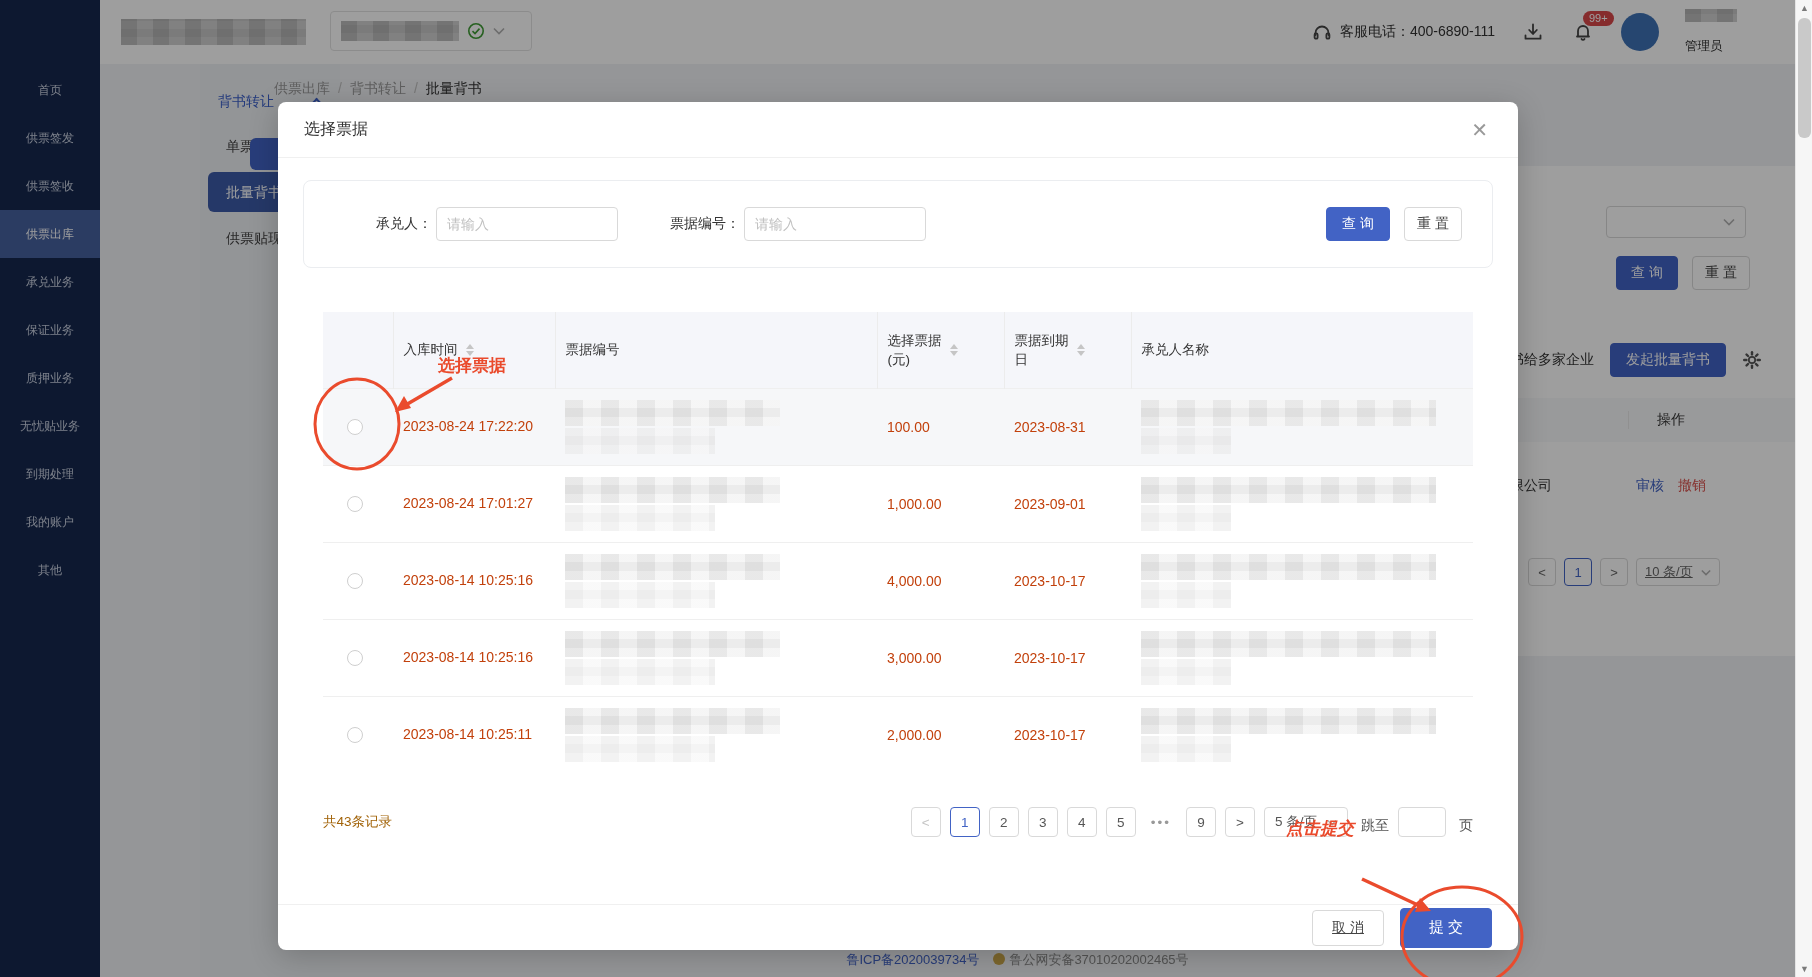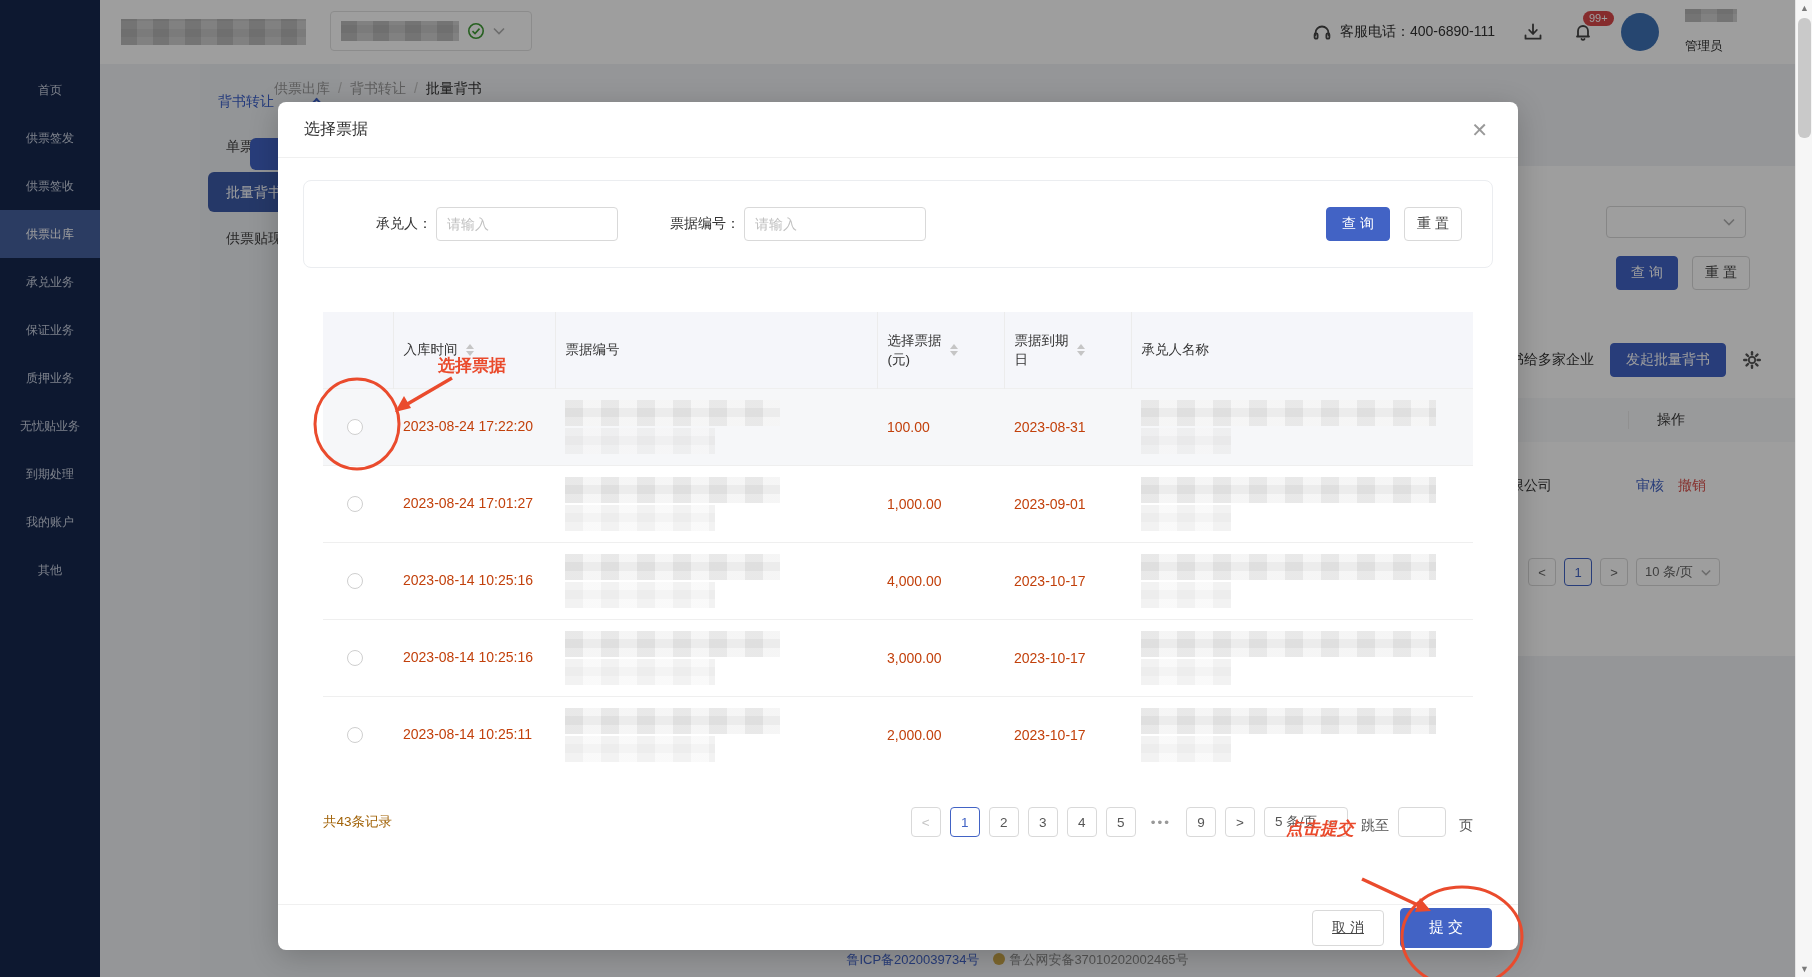--- a/index.html
+++ b/index.html
@@ -55,21 +55,21 @@
   .bg-toolbar .txt-btn { color:#333; font-size:14px; cursor:pointer; }
   .bg-table-head { position:absolute; left:660px; top:334px; width:1077px; height:44px; background:#f7f8fa; display:flex; align-items:center; }
   .bg-op-head { position:absolute; left:728px; color:#333; font-size:14px; border-left:1px solid #e8e8e8; padding-left:28px; }
   .bg-row { position:absolute; left:660px; top:402px; width:1077px; height:40px; display:flex; align-items:center; font-size:14px; }
   .bg-company { position:absolute; left:610px; color:#333; }
   .bg-audit { position:absolute; left:736px; color:#4263c5; cursor:pointer; }
   .bg-revoke { position:absolute; left:778px; color:#d9534f; cursor:pointer; }
   .bg-pg { position:absolute; left:1288px; top:494px; display:flex; align-items:center; gap:8px; }
   .pg-box { min-width:28px; height:28px; border:1px solid #d9d9d9; border-radius:4px; background:#fff; display:flex; align-items:center; justify-content:center; font-size:13px; color:#666; cursor:pointer; }
   .pg-box.pg-active { border-color:#4263c5; color:#4263c5; }
-  .bg-size-sel { padding:0 8px; display:flex; gap:8px; align-items:center; }
+  .bg-size-sel { padding:0 8px; display:flex; gap:8px; align-items:center;text-decoration:underline; }
   .site-footer { position:absolute; left:0; top:887px; width:1555px; text-align:center; font-size:13px; color:#888; }
   .site-footer a { color:#4263c5; text-decoration:none; cursor:pointer; }
   .shield-dot { display:inline-block; width:12px; height:12px; border-radius:50%; background:#caa64b; vertical-align:-1px; margin:0 4px 0 14px; }
 
   
   .overlay { position:absolute; inset:0; background:rgba(0,0,0,.38); z-index:5; }
 
   
   .modal { position:absolute; left:278px; top:102px; width:1240px; height:848px; background:#fff; border-radius:8px; z-index:10; box-shadow:0 6px 30px rgba(0,0,0,.2); }
   .modal-head { height:56px; display:flex; align-items:center; justify-content:space-between; padding:0 30px 0 26px; border-bottom:1px solid #f0f0f0; }

